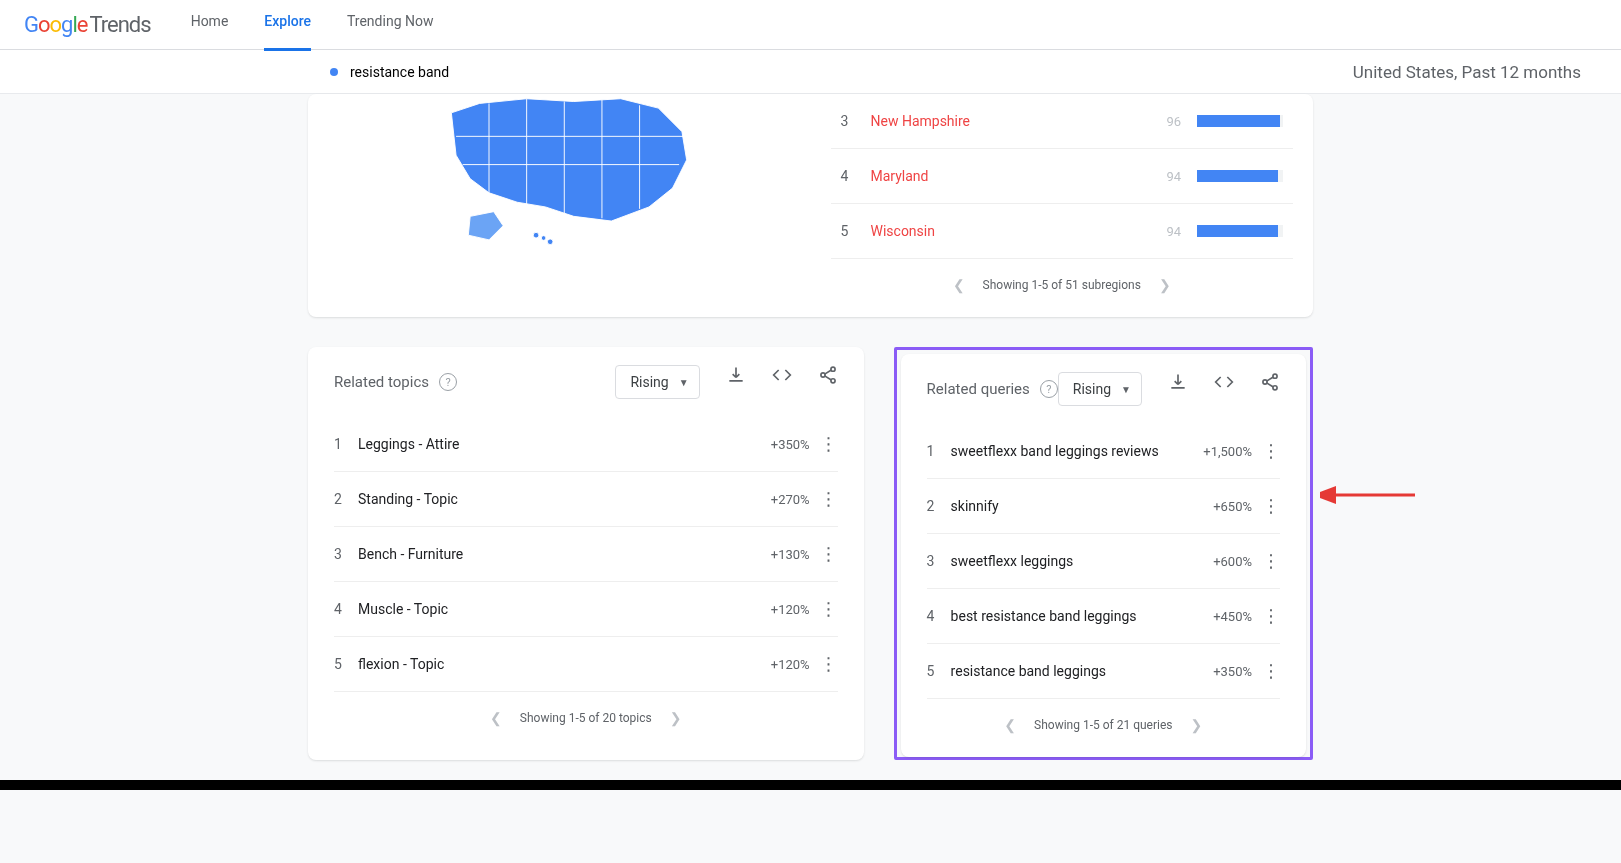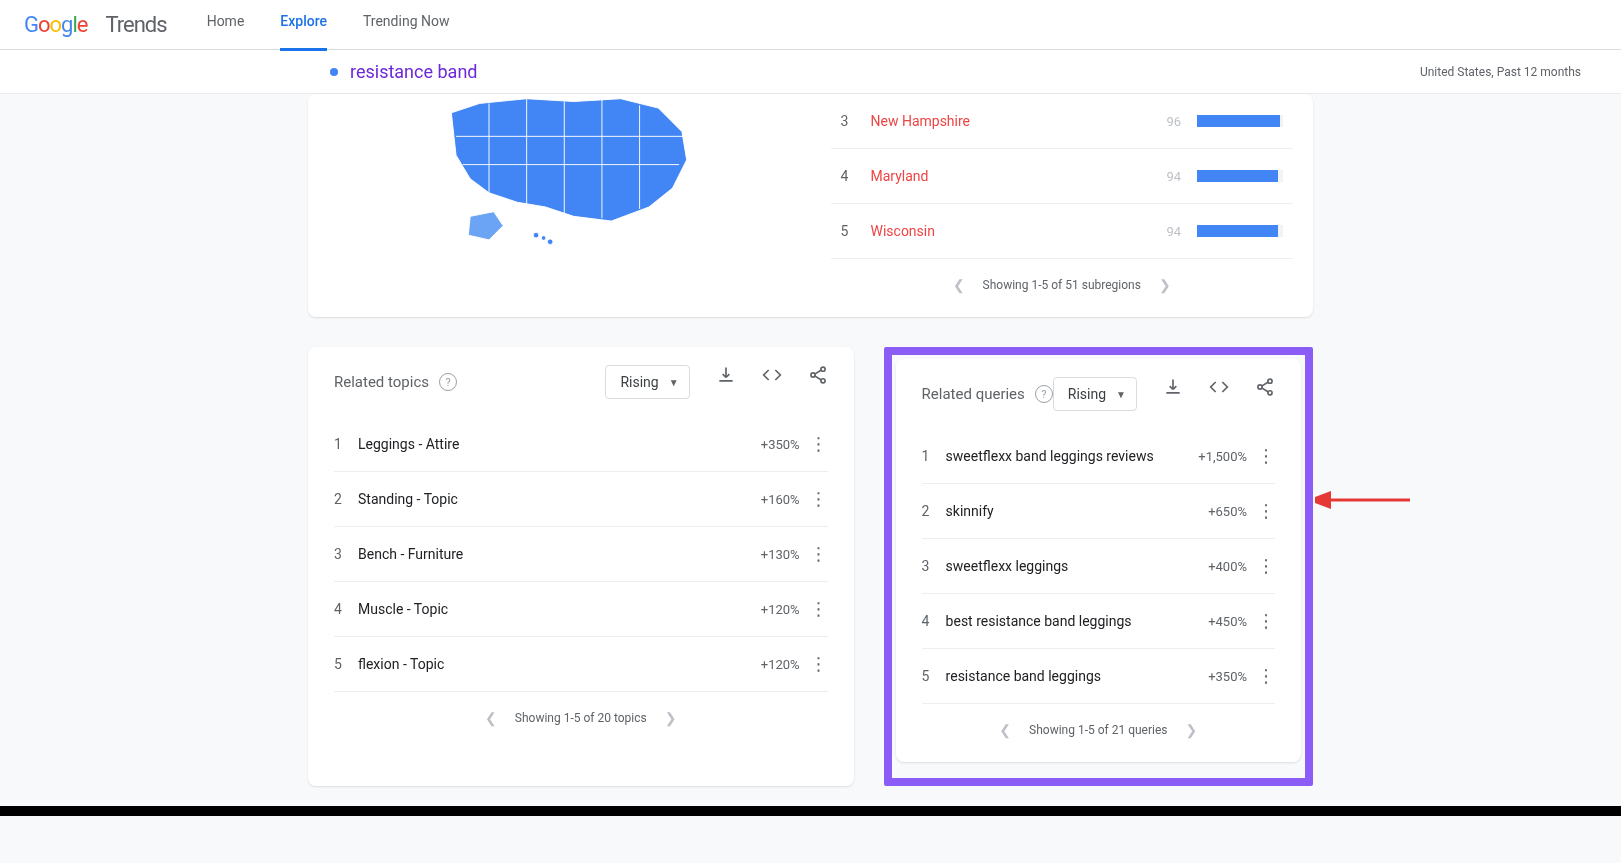--- a/index.html
+++ b/index.html
@@ -3,31 +3,31 @@
 <meta charset="utf-8">
 <style>
   * { box-sizing: border-box; }
   body { margin:0; font-family: Roboto, Arial, sans-serif; background:#f8f9fa; color:#202124; }
   
   
   .topbar { background:#fff; border-bottom:1px solid #dadce0; height:50px; display:flex; align-items:center; padding:0 24px; }
   .logo { display:flex; align-items:baseline; font-size:22px; font-weight:400; letter-spacing:-1px; margin-right:40px;}
   .logo .g1{color:#4285f4;} .logo .g2{color:#ea4335;} .logo .g3{color:#fbbc05;}
   .logo .g4{color:#4285f4;} .logo .g5{color:#34a853;} .logo .g6{color:#ea4335;}
-  .logo .tr{color:#5f6368; font-weight:400; margin-left:18px;}
+  .logo .tr{color:#5f6368; font-weight:400; margin-left:2px;}
   .nav { display:flex; gap:36px; }
   .nav-item { font-size:14px; color:#5f6368; padding:15px 0 19px; cursor:pointer; }
   .nav-item.active { color:#1a73e8; border-bottom:3px solid #1a73e8; font-weight:500;}
   
   
   .termbar { height:44px; background:#fff; border-bottom:1px solid #e8eaed; display:flex; align-items:center; padding-left:330px; padding-right:40px; justify-content:space-between;}
   .term-left { display:flex; align-items:center; gap:12px;}
   .dot { width:8px; height:8px; border-radius:50%; background:#4285f4;}
-  .term-text { font-size:18px; color:#6d28d9;}
-  .term-right { font-size:12px; color:#5f6368;}
+  .term-text { font-size:14px; color:#000000;}
+  .term-right { font-size:17px; color:#5f6368;}
   
   
   .content { max-width:1005px; margin:0 auto; padding-bottom:20px;}
   
   
   .card { background:#fff; border-radius:8px; box-shadow:0 1px 2px rgba(60,64,67,.15); margin-bottom:30px; position:relative;}
   .regions-card { display:flex; padding-bottom:24px; }
   .map-col { flex:1; padding:0 30px; display:flex; justify-content:center; }
   .us-map { width:310px; height:160px; }
   .us-map svg { width:100%; height:100%; }
@@ -55,21 +55,21 @@
   .tool-icon svg{ width:20px; height:20px; }
   
   .rel-list { }
   .rel-row { display:flex; align-items:center; height:55px; border-bottom:1px solid #eee; }
   .rel-rank { width:24px; color:#5f6368; font-size:14px;}
   .rel-name { flex:1; color:#202124; font-size:14px;}
   .rel-val { color:#5f6368; font-size:13px; margin-right:10px;}
   .kebab { width:18px; color:#5f6368; cursor:pointer; font-size:18px; line-height:1;}
   
   
-  .highlight { border:8px solid #8b5cf6; border-radius:2px; padding:4px 4px 16px 4px; }
+  .highlight { border:3px solid #8b5cf6; border-radius:2px; padding:4px 4px 0 4px; }
   .highlight .rel-card { box-shadow:0 1px 2px rgba(60,64,67,.15); }
   
   .arrow-ann { position:absolute; right:-110px; top:130px; }
   
   .bottom-bar{ height:10px; background:#000; width:100%; }
 </style>
 </head>
 <body>
 
 <div class="topbar">
@@ -191,21 +191,21 @@
       <div class="rel-list">
         <div class="rel-row">
           <div class="rel-rank">1</div>
           <div class="rel-name">Leggings - Attire</div>
           <div class="rel-val">+350%</div>
           <div class="kebab">⋮</div>
         </div>
         <div class="rel-row">
           <div class="rel-rank">2</div>
           <div class="rel-name">Standing - Topic</div>
-          <div class="rel-val">+160%</div>
+          <div class="rel-val">+270%</div>
           <div class="kebab">⋮</div>
         </div>
         <div class="rel-row">
           <div class="rel-rank">3</div>
           <div class="rel-name">Bench - Furniture</div>
           <div class="rel-val">+130%</div>
           <div class="kebab">⋮</div>
         </div>
         <div class="rel-row">
           <div class="rel-rank">4</div>
@@ -266,21 +266,21 @@
           </div>
           <div class="rel-row">
             <div class="rel-rank">2</div>
             <div class="rel-name">skinnify</div>
             <div class="rel-val">+650%</div>
             <div class="kebab">⋮</div>
           </div>
           <div class="rel-row">
             <div class="rel-rank">3</div>
             <div class="rel-name">sweetflexx leggings</div>
-            <div class="rel-val">+400%</div>
+            <div class="rel-val">+600%</div>
             <div class="kebab">⋮</div>
           </div>
           <div class="rel-row">
             <div class="rel-rank">4</div>
             <div class="rel-name">best resistance band leggings</div>
             <div class="rel-val">+450%</div>
             <div class="kebab">⋮</div>
           </div>
           <div class="rel-row">
             <div class="rel-rank">5</div>

